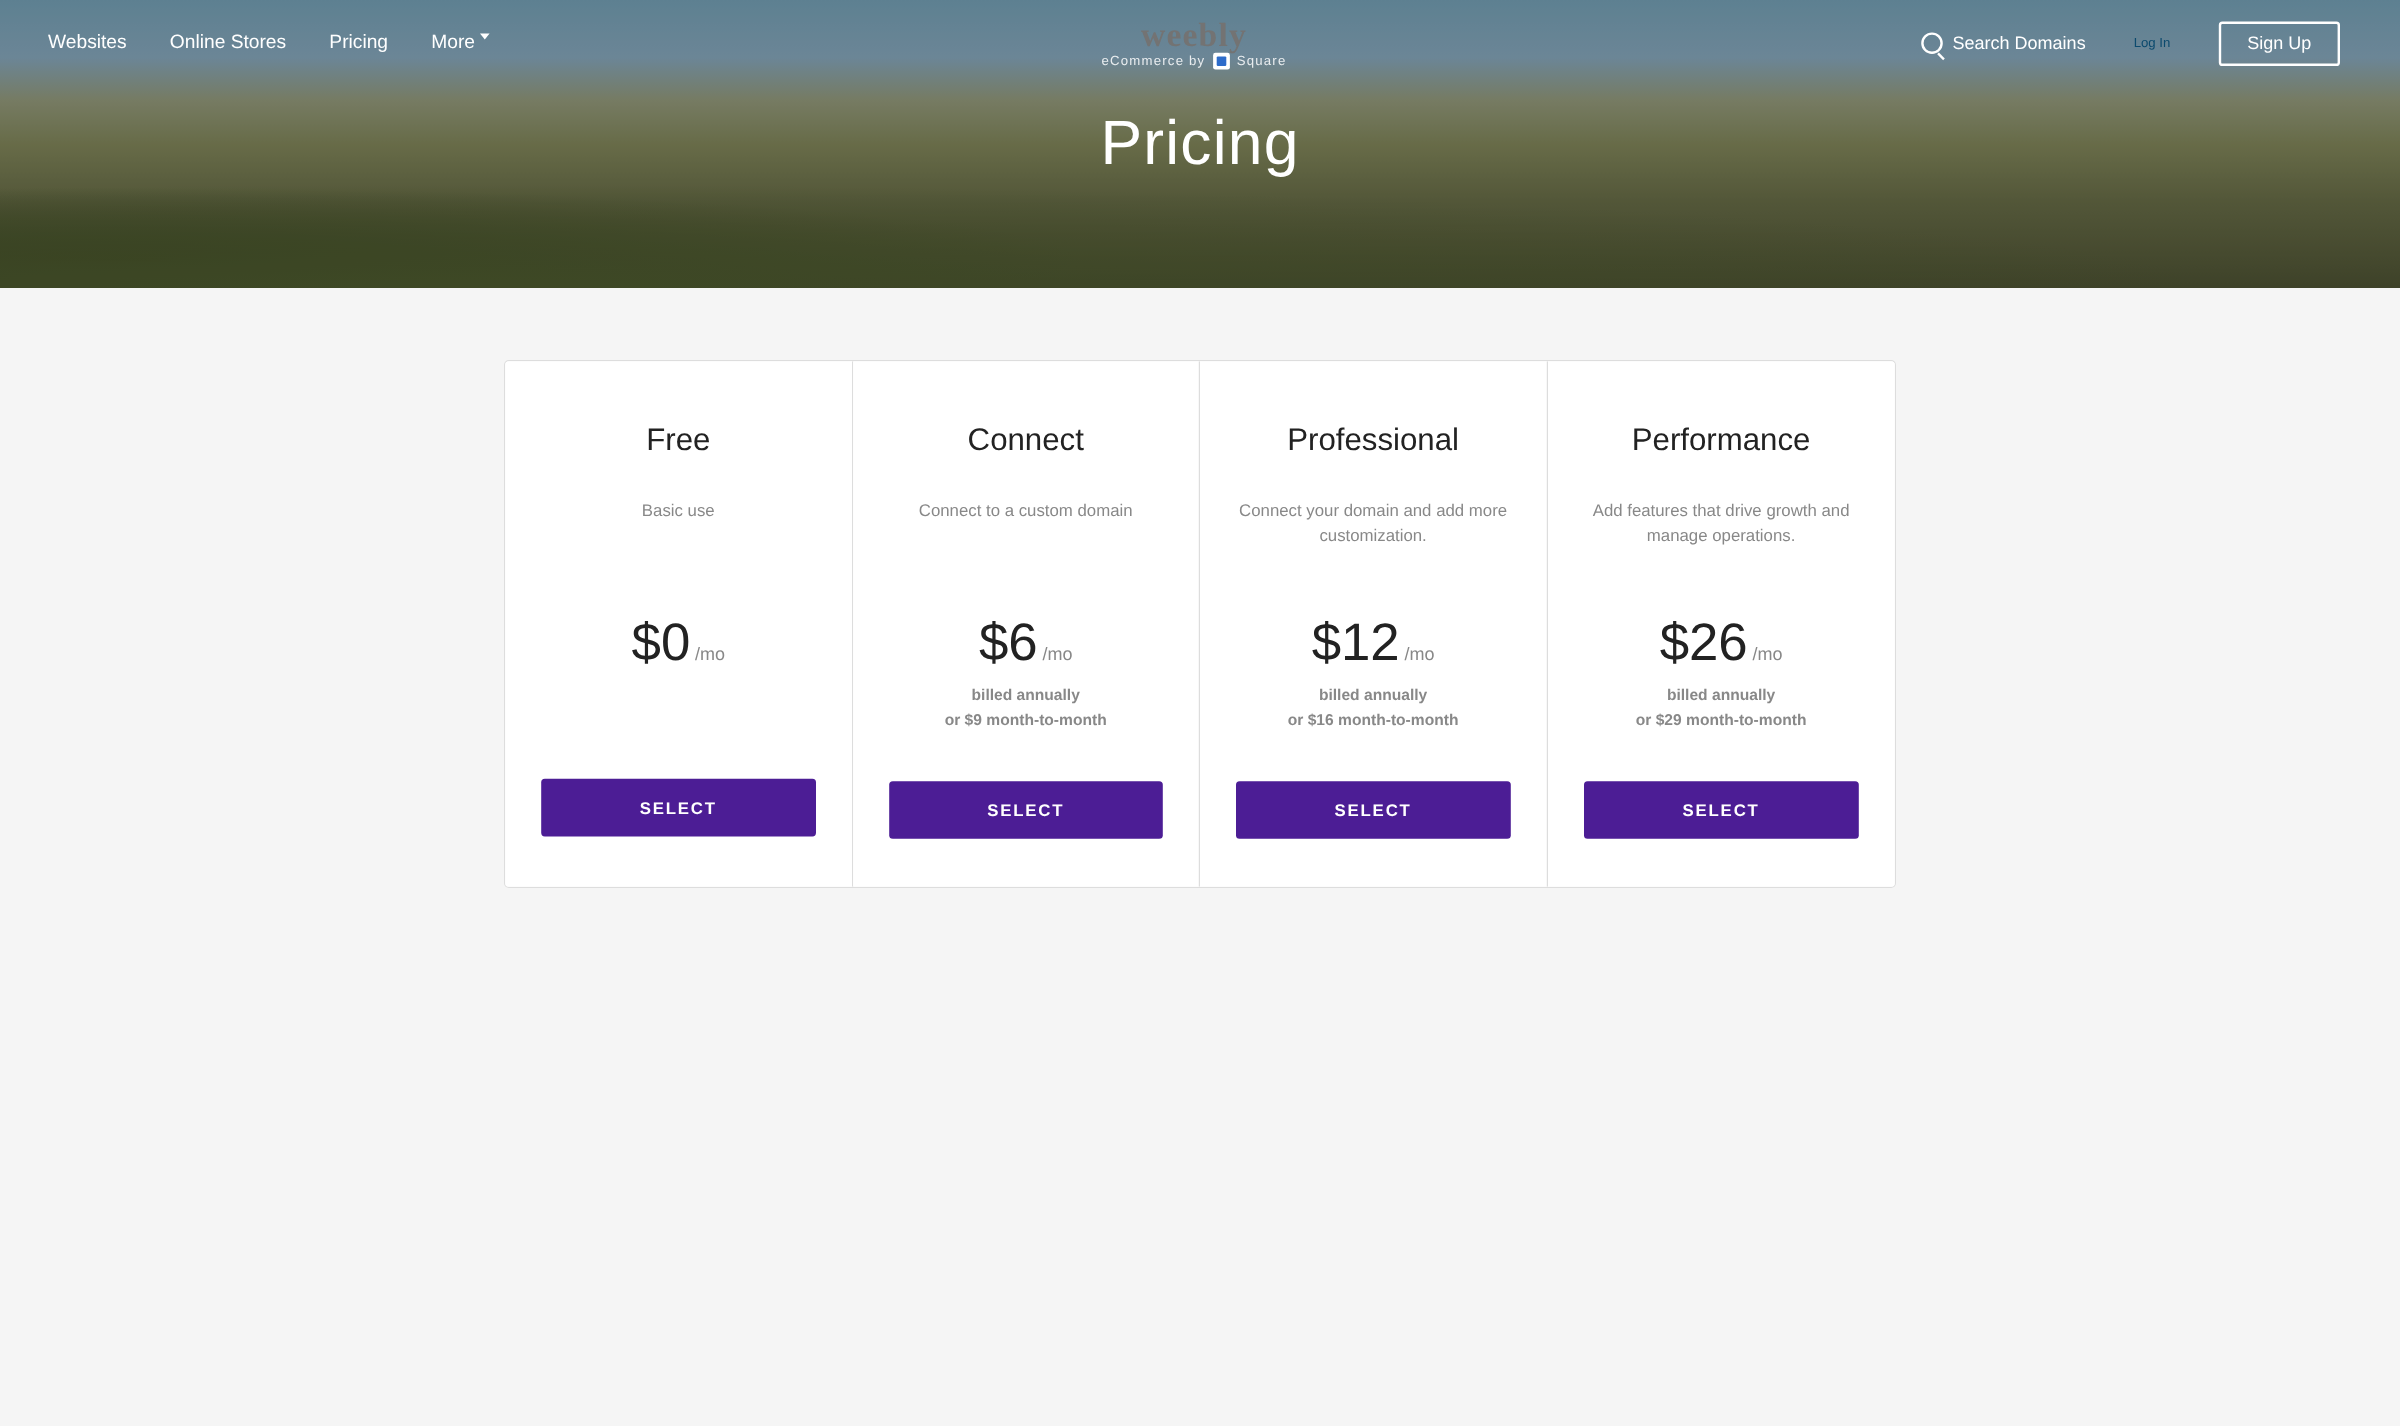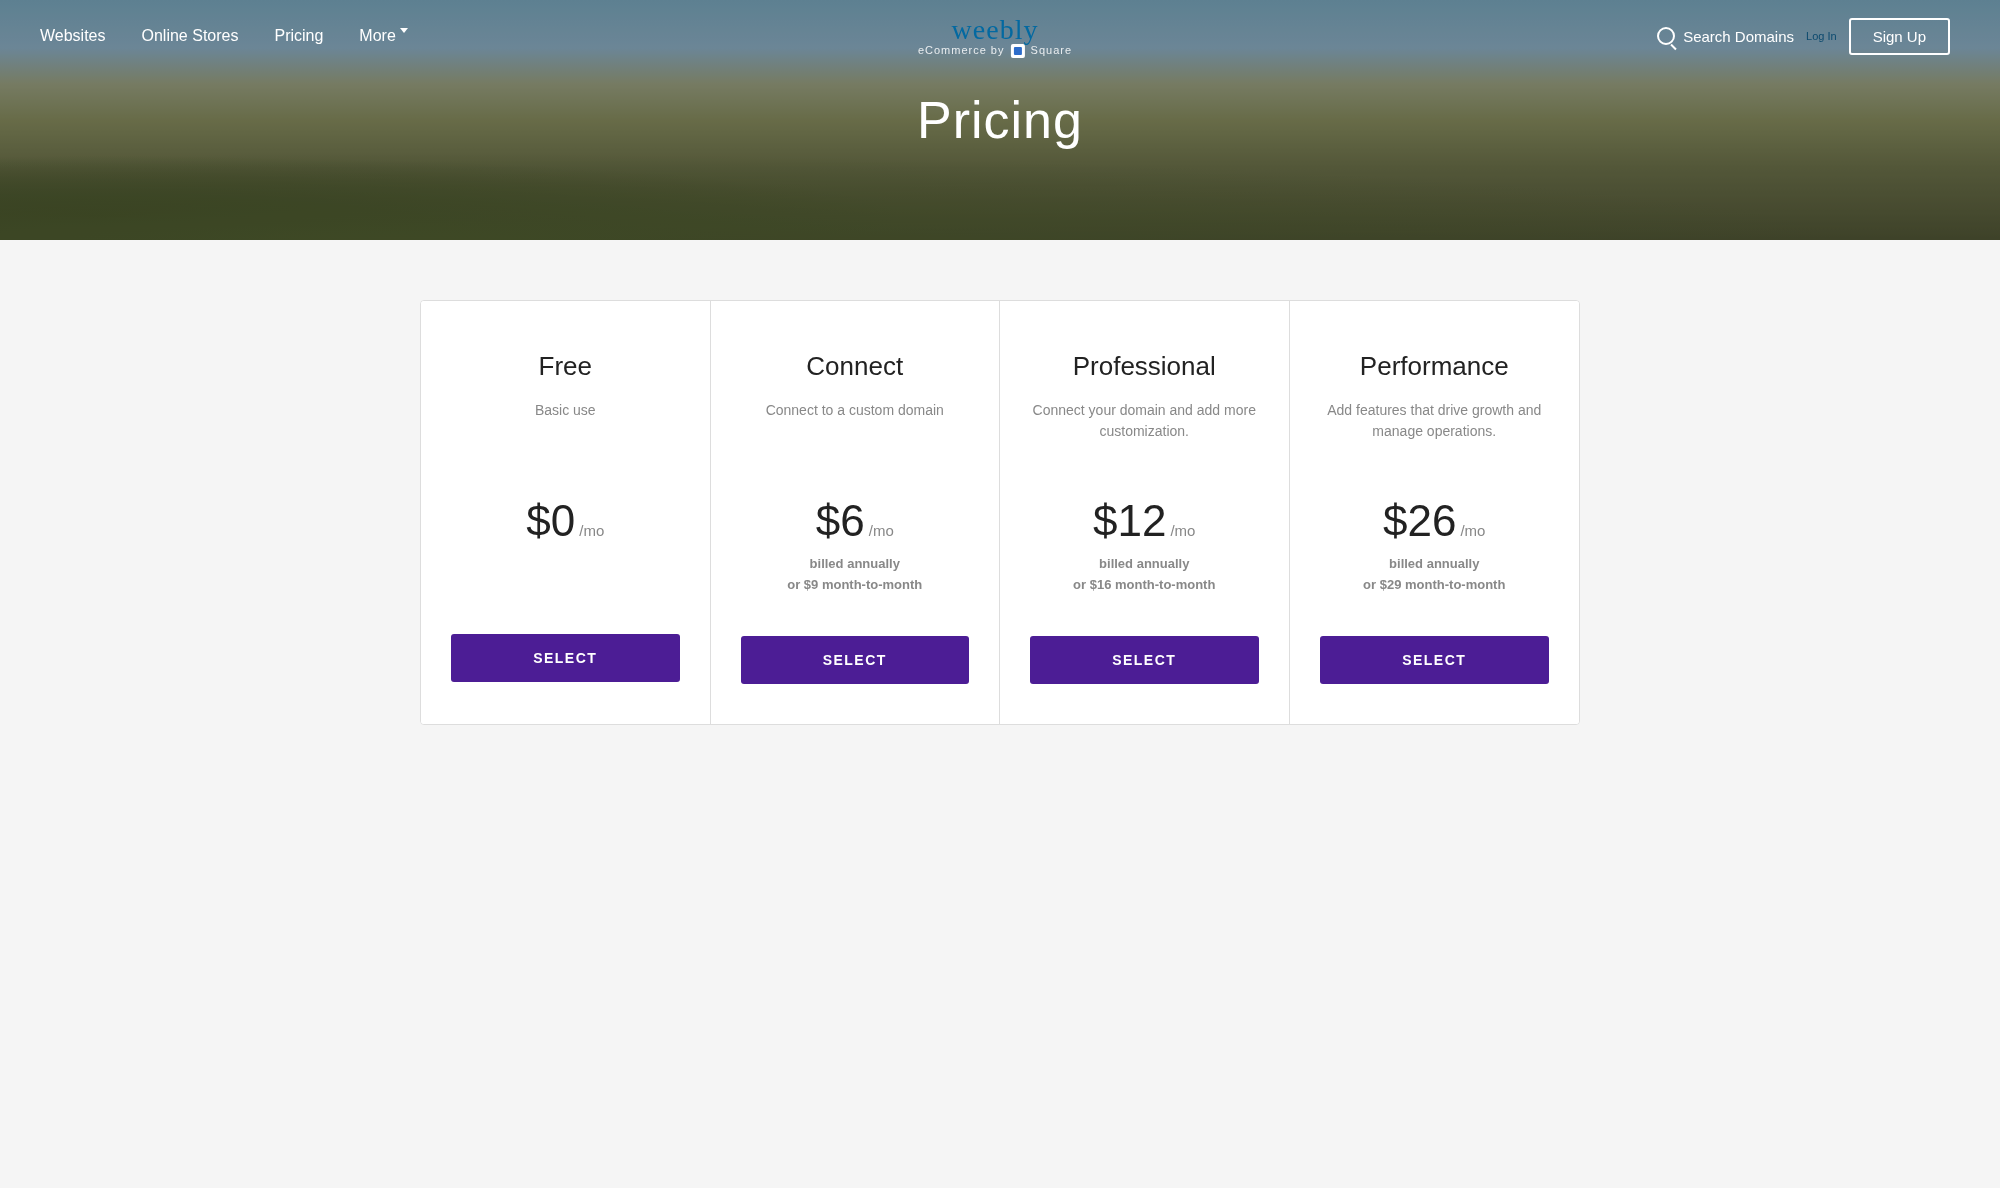--- a/index.html
+++ b/index.html
@@ -42,23 +42,23 @@
       border-top: 5px solid #fff;
       margin-top: 1px;
     }
     .nav-center {
       position: absolute;
       left: 50%;
       transform: translateX(-50%);
       text-align: center;
     }
     .logo-text {
-      color: #0369a1;
+      color: #737373;
       font-size: 28px;
-      font-weight: 400;
+      font-weight: 700;
       letter-spacing: 1px;
       font-family: Georgia, serif;
     }
     .logo-sub {
       color: rgba(255,255,255,0.85);
       font-size: 11px;
       letter-spacing: 1px;
       margin-top: -2px;
     }
     .square-icon {
@@ -72,21 +72,21 @@
       vertical-align: middle;
     }
     .square-inner {
       width: 8px; height: 8px;
       background: #2d6cca;
       border-radius: 1px;
     }
     .nav-right {
       display: flex;
       align-items: center;
-      gap: 12px;
+      gap: 40px;
     }
     .search-domains {
       display: flex;
       align-items: center;
       gap: 8px;
       color: #fff;
       font-size: 15px;
       cursor: pointer;
     }
     .search-icon-circle {
@@ -179,21 +179,21 @@
       border-right: 1px solid #ddd;
       display: flex;
       flex-direction: column;
       align-items: center;
     }
     .plan-card:last-child { border-right: none; }
     .plan-name {
       font-size: 26px;
       font-weight: 500;
       color: #222;
-      margin-bottom: 18px;
+      margin-bottom: 33px;
     }
     .plan-desc {
       font-size: 14px;
       color: #888;
       min-height: 50px;
       line-height: 1.5;
     }
     .plan-price-area {
       margin: 40px 0 8px;
       display: flex;

